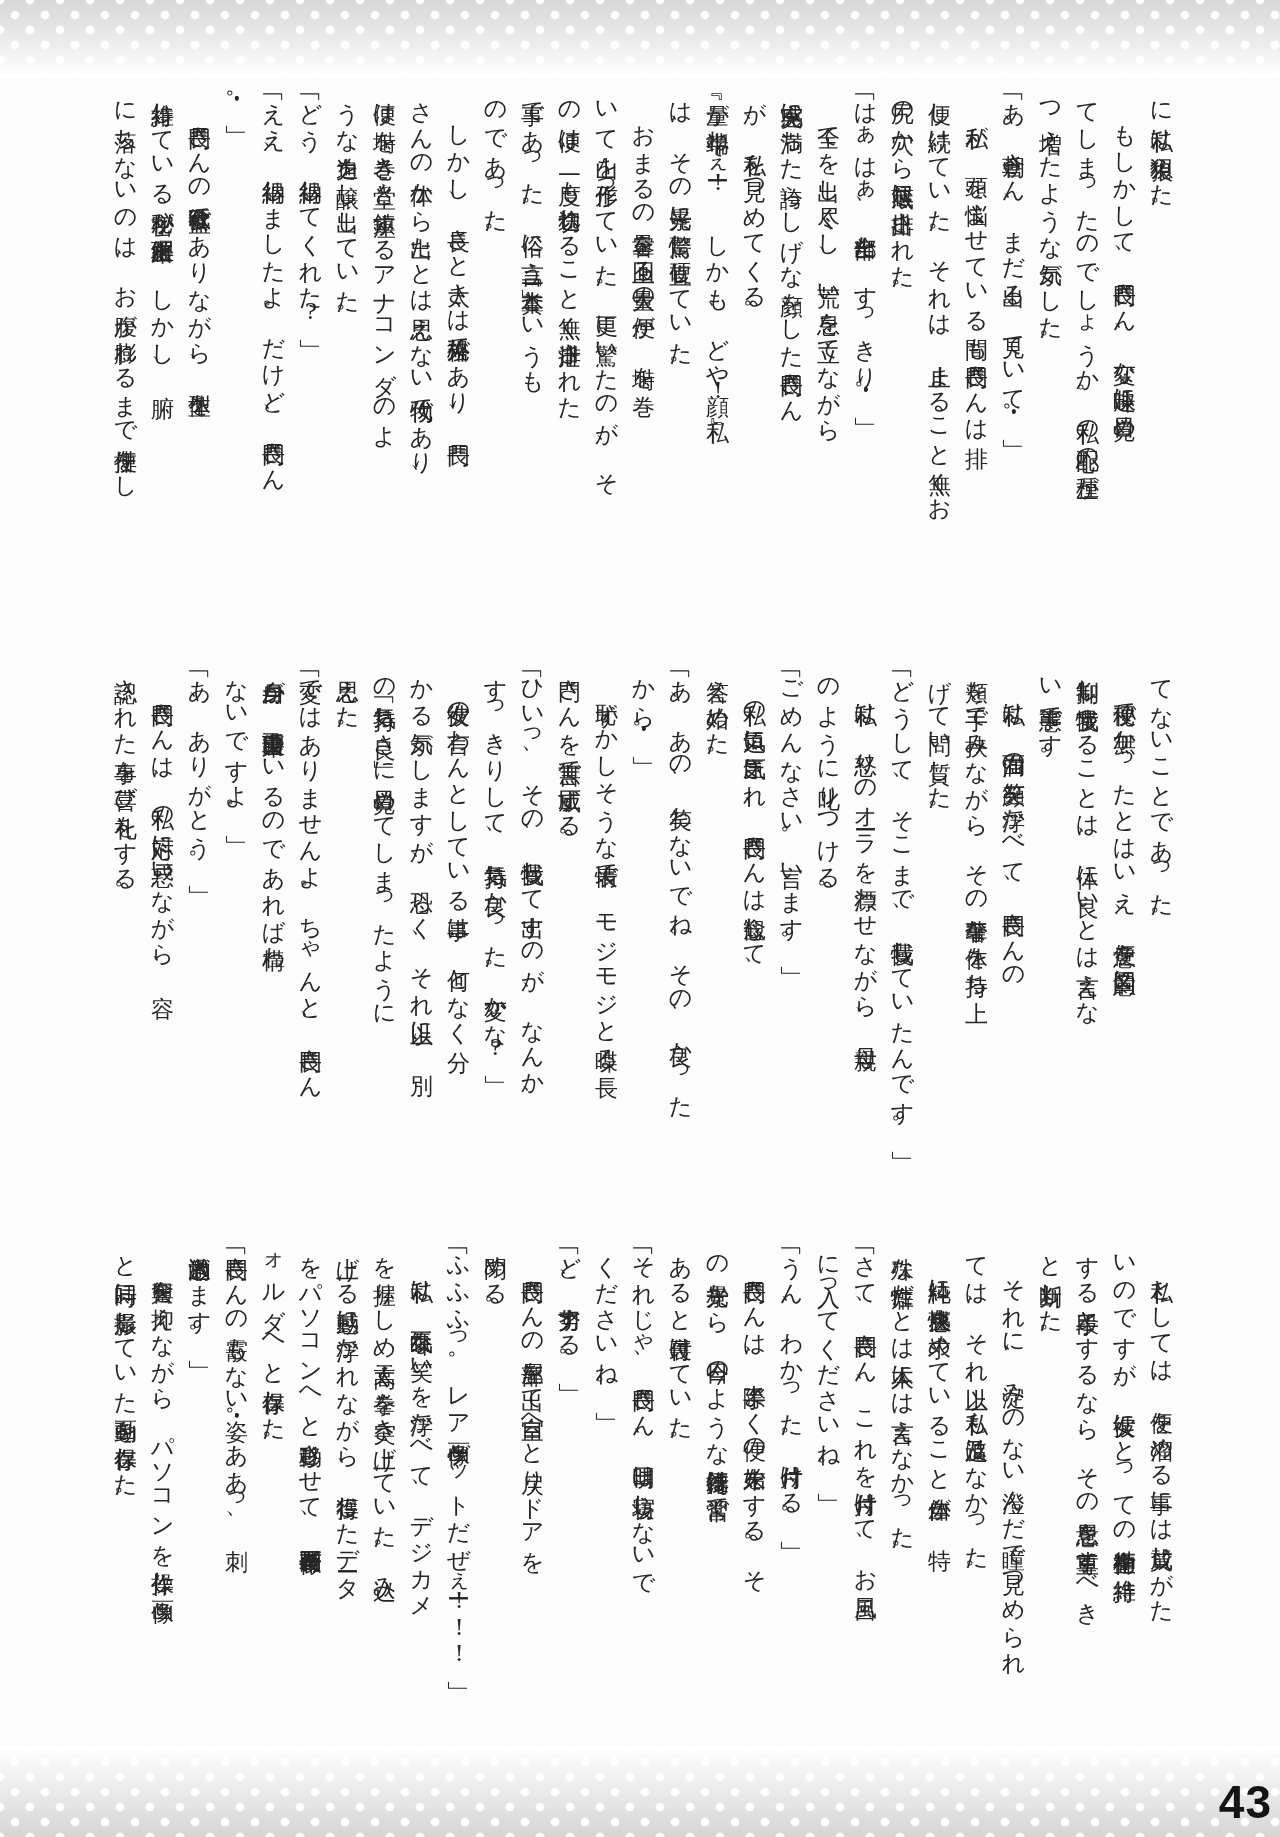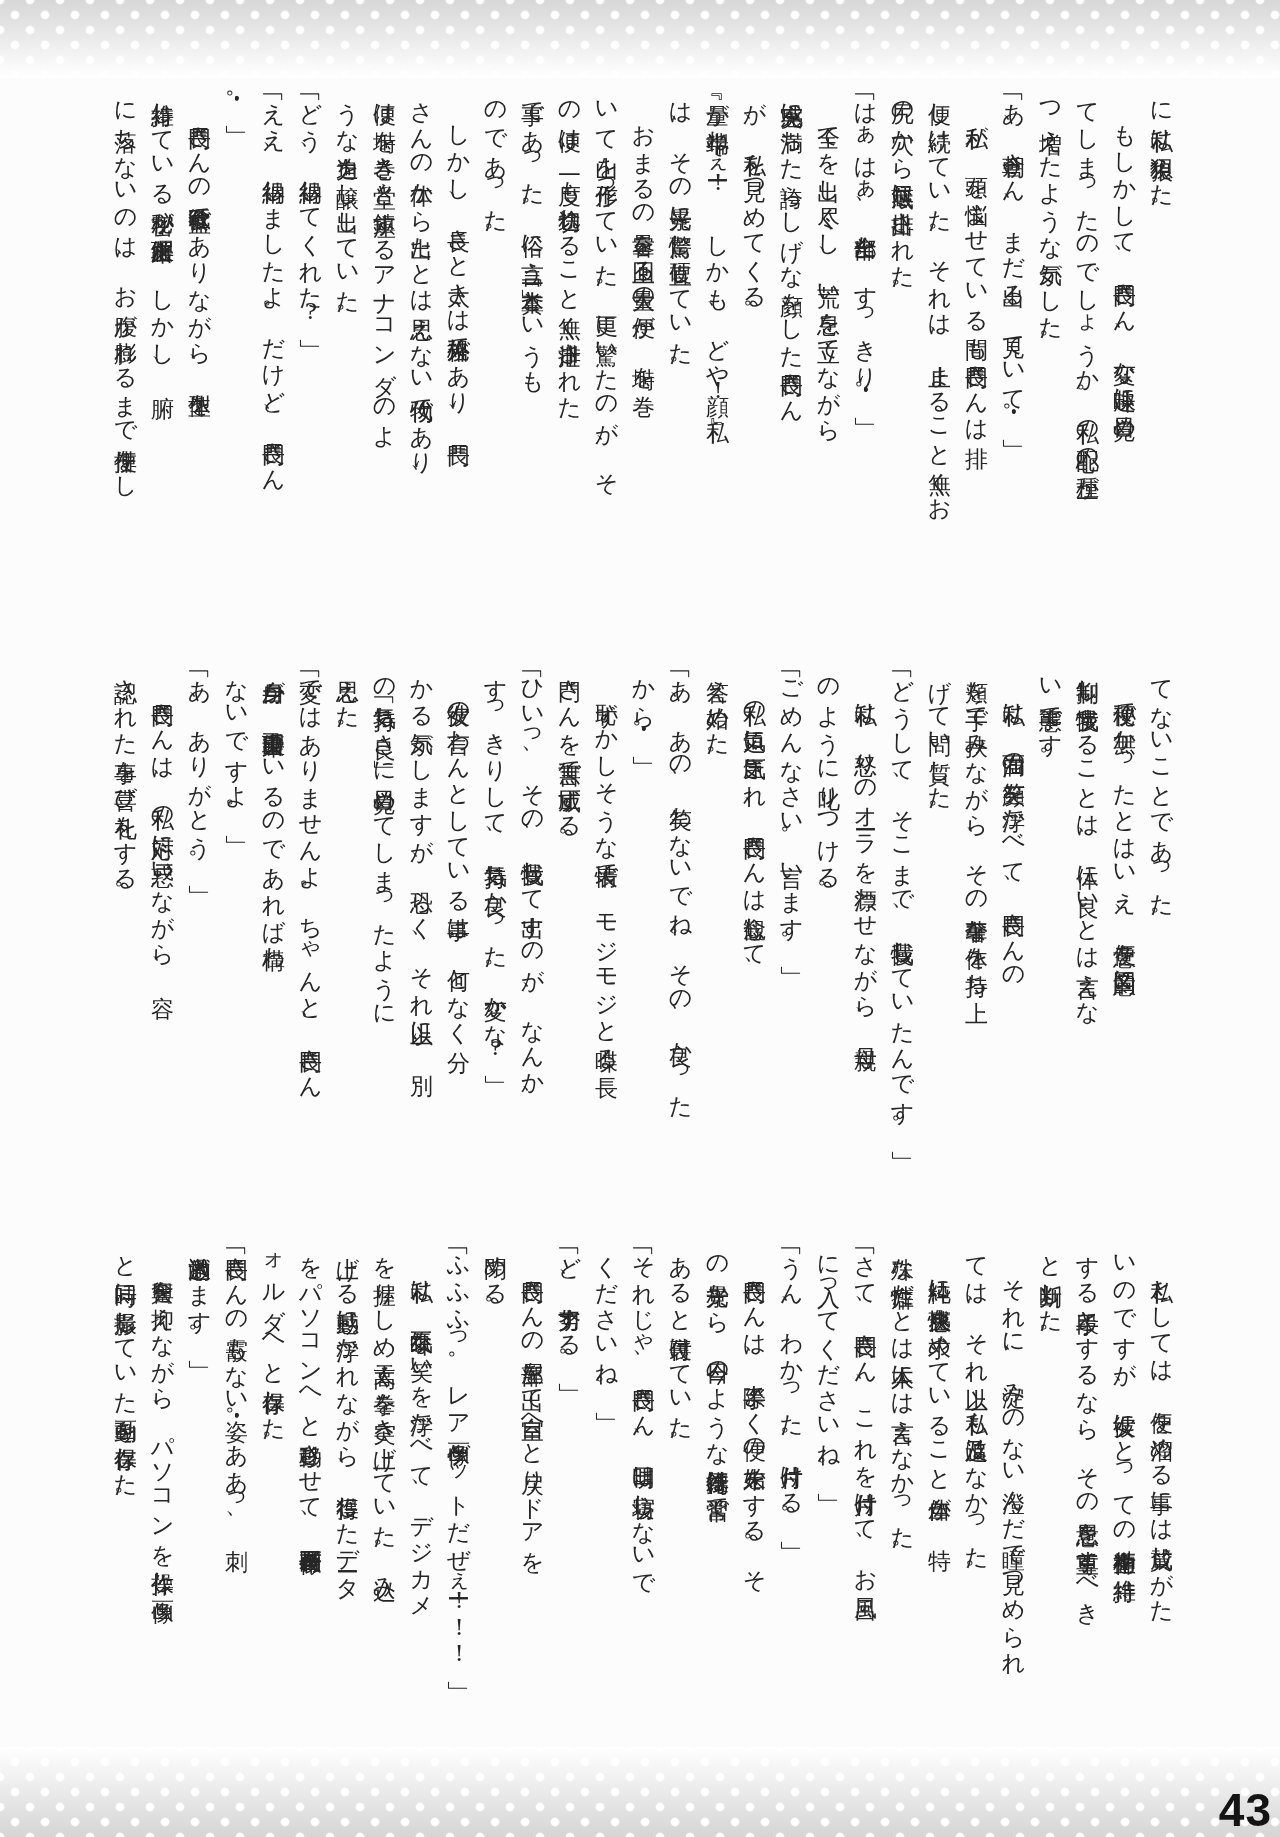--- a/index.html
+++ b/index.html
@@ -41,21 +41,21 @@
     color:#262626;
     letter-spacing:0.5px;
   }
   .tblock .col{margin:0;padding:0;white-space:nowrap;}
   .tblock .col.indent{text-indent:1em;}
   .b1{top:86px;}
   .b2{top:663px;}
   .b3{top:1240px;}
   .pageno{
     position:absolute;
-    right:8px;bottom:0;
+    right:8px;bottom:8px;
     font-family:"Liberation Sans","DejaVu Sans",sans-serif;
     font-weight:bold;
     font-size:46px;
     color:#141414;
     letter-spacing:1px;
   }
 </style>
 </head>
 <body>
 

